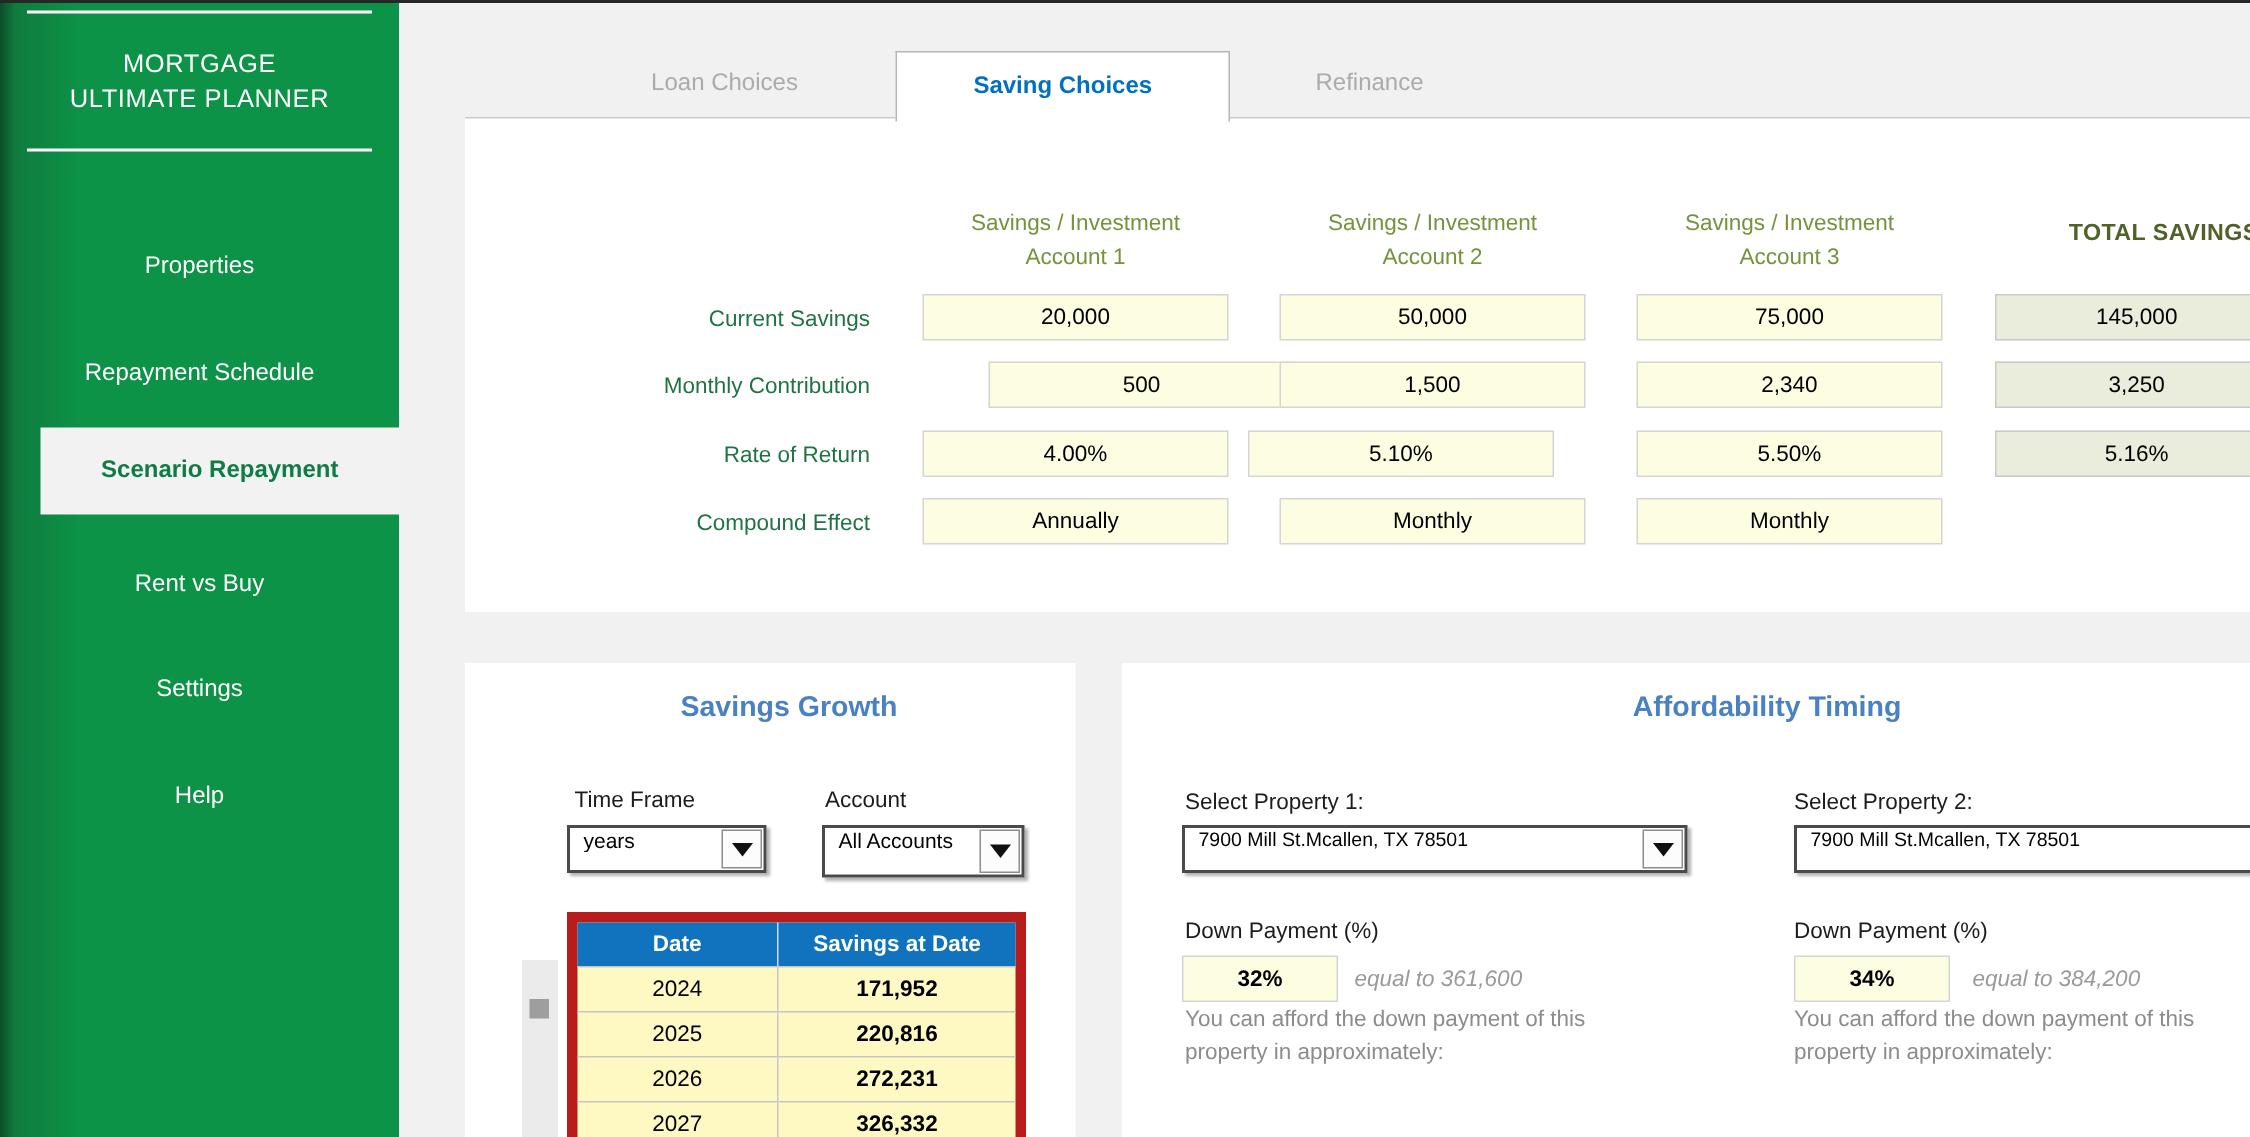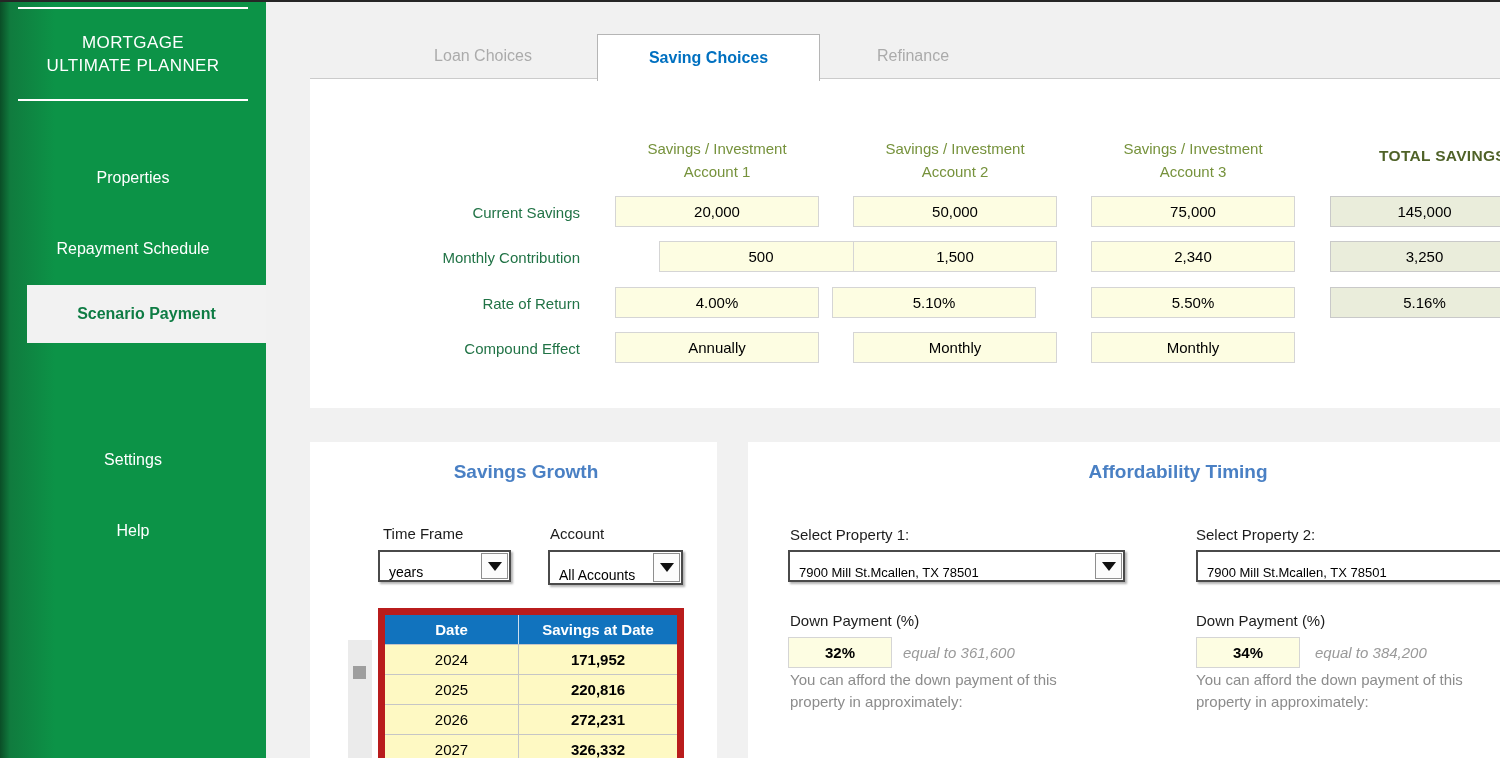--- a/index.html
+++ b/index.html
@@ -82,21 +82,21 @@
   
   .section-title {
     text-align:center; font-size:19px; font-weight:bold; color:#4A80C4; z-index:2;
   }
 
   
   .ctl-label { font-size:15px; color:#1C1C1C; z-index:2; }
   .combo {
     background:#FFFFFF; border:2px solid #4A4A4A;
     box-shadow:2px 2px 2px rgba(0,0,0,.30);
-    display:flex; align-items:flex-end; z-index:2; cursor:pointer;
+    display:flex; align-items:flex-start; z-index:2; cursor:pointer;
   }
   .combo .val { flex:1; padding-left:9px; font-size:14px; white-space:nowrap; overflow:hidden; }
   .combo .val.small { font-size:13px; }
   .combo .arrow-btn {
     width:27px; align-self:stretch; margin:1px; background:#FCFCFC;
     border:1px solid #8E8E8E;
     display:flex; align-items:center; justify-content:center;
   }
   .tri { width:0; height:0; border-left:7px solid transparent; border-right:7px solid transparent; border-top:9px solid #101010; }
 
@@ -137,21 +137,24 @@
   </div>
   <div class="side-divider" style="top:99px;"></div>
 
   <div class="nav-item" style="top:160px;">
     <span>Properties</span>
   </div>
   <div class="nav-item" style="top:231px;">
     <span>Repayment Schedule</span>
   </div>
   <div class="nav-item selected" style="top:285px;">
-    <span>Scenario Payment</span>
+    <span>Scenario Repayment</span>
+  </div>
+  <div class="nav-item" style="top:372px;">
+    <span>Rent vs Buy</span>
   </div>
   <div class="nav-item" style="top:442px;">
     <span>Settings</span>
   </div>
   <div class="nav-item" style="top:513px;">
     <span>Help</span>
   </div>
 </div>
 
 <div class="abs tab-label" style="left:483px;">Loan Choices</div>

